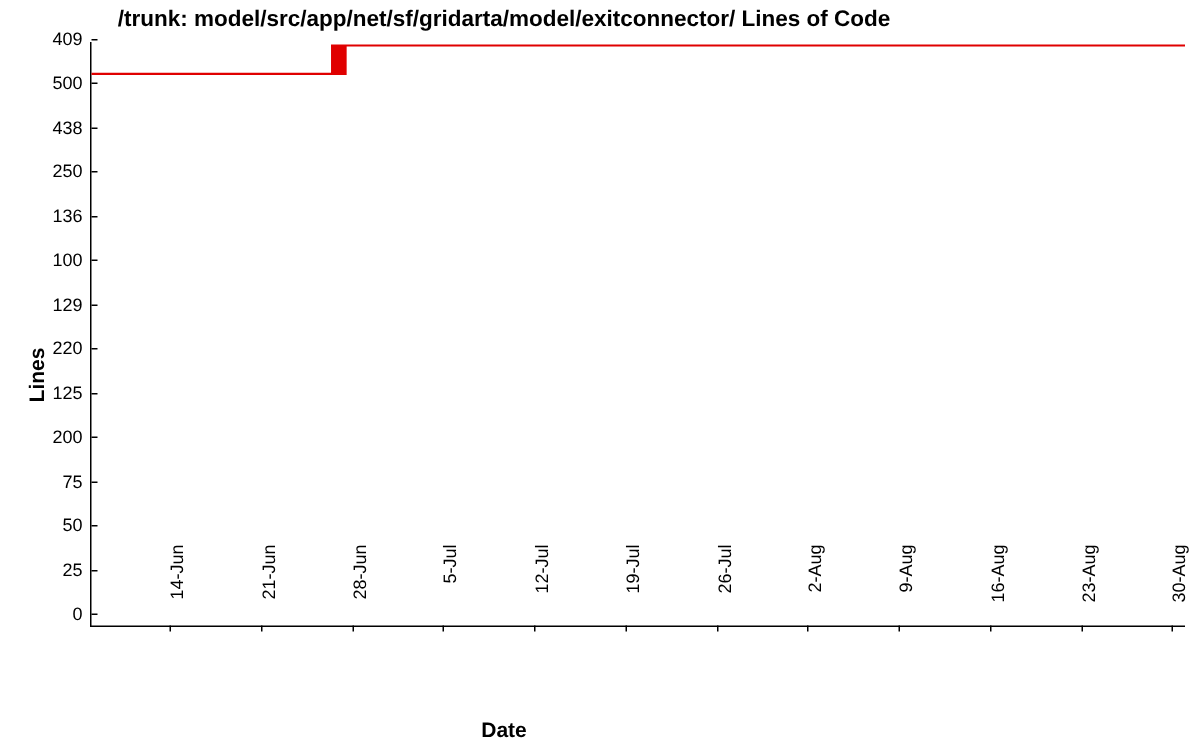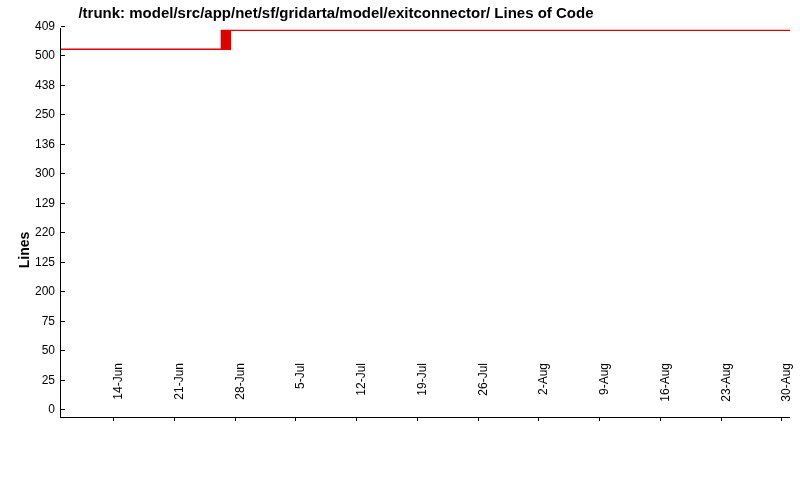--- a/index.html
+++ b/index.html
@@ -104,32 +104,33 @@
 </style>
 </head>
 <body>
 
 <div class="chart-wrap">
 
   <div class="title">/trunk: model/src/app/net/sf/gridarta/model/exitconnector/ Lines of Code</div>
 
   <div class="ylabel">Lines</div>
 
+  <div class="xlabel">Date</div>
 
   <div class="plot">
 
     <div class="ytick" style="bottom:-6px">0</div>
     <div class="ytick" style="bottom:calc(25/330*100% - 6px)">25</div>
     <div class="ytick" style="bottom:calc(50/330*100% - 6px)">50</div>
     <div class="ytick" style="bottom:calc(75/330*100% - 6px)">75</div>
     <div class="ytick" style="bottom:calc(100/330*100% - 6px)">200</div>
     <div class="ytick" style="bottom:calc(125/330*100% - 6px)">125</div>
     <div class="ytick" style="bottom:calc(150/330*100% - 6px)">220</div>
     <div class="ytick" style="bottom:calc(175/330*100% - 6px)">129</div>
-    <div class="ytick" style="bottom:calc(200/330*100% - 6px)">300</div>
+    <div class="ytick" style="bottom:calc(200/330*100% - 6px)">100</div>
     <div class="ytick" style="bottom:calc(225/330*100% - 6px)">136</div>
     <div class="ytick" style="bottom:calc(250/330*100% - 6px)">250</div>
     <div class="ytick" style="bottom:calc(275/330*100% - 6px)">438</div>
     <div class="ytick" style="bottom:calc(300/330*100% - 6px)">500</div>
     <div class="ytick" style="bottom:calc(325/330*100% - 6px)">409</div>
 
     <div class="xtick-mark" style="left:calc(6/84*100%)"></div>
     <div class="xtick" style="left:calc(6/84*100%)">14-Jun</div>
     <div class="xtick-mark" style="left:calc(13/84*100%)"></div>
     <div class="xtick" style="left:calc(13/84*100%)">21-Jun</div>

